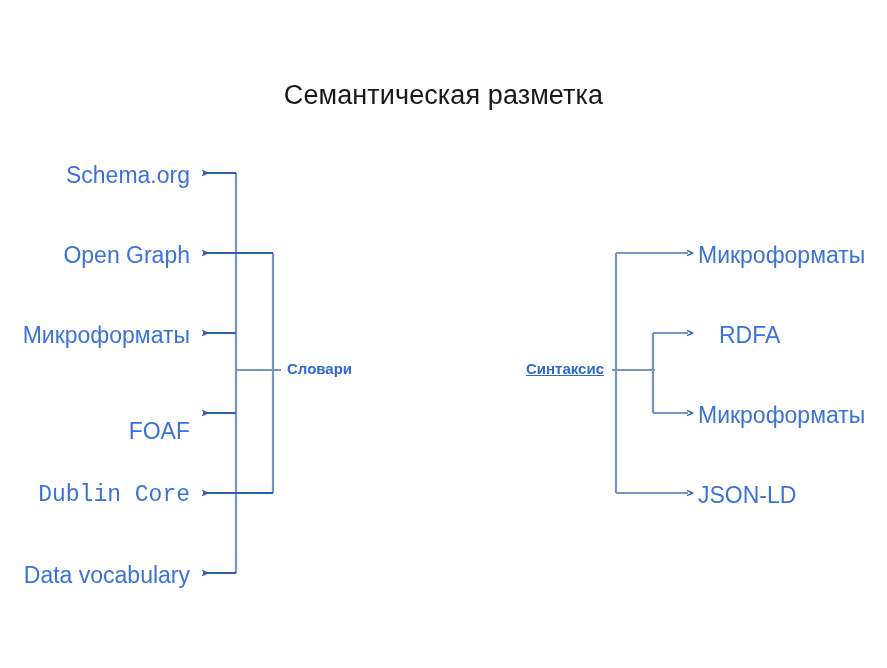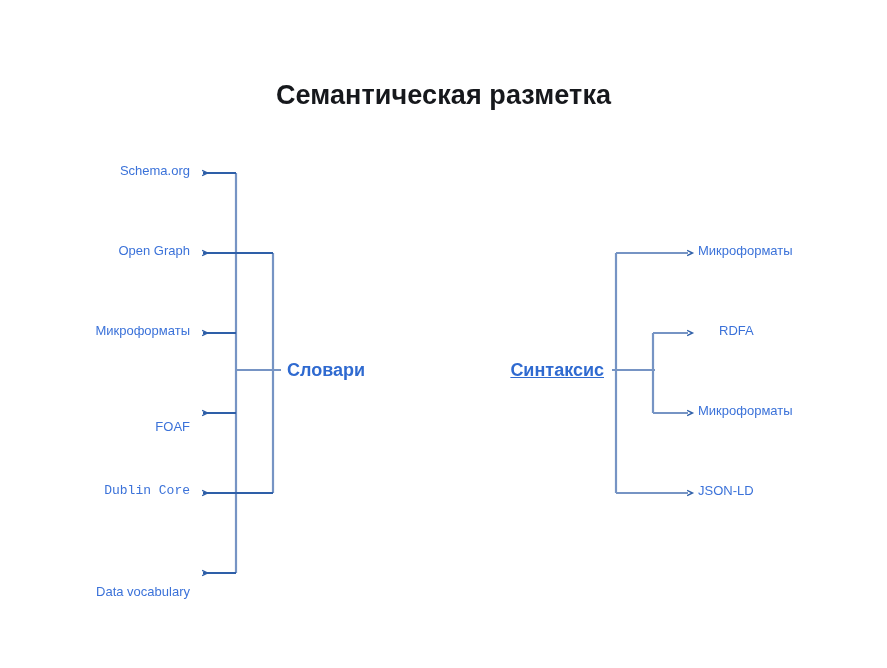--- a/index.html
+++ b/index.html
@@ -19,49 +19,49 @@
     height: 668px;
     background: #ffffff;
   }
   #diagram-title {
     position: absolute;
     left: 0;
     top: 80px;
     width: 887px;
     text-align: center;
     font-size: 27px;
-    font-weight: bold;
+    font-weight: normal;
     color: #16181c;
     letter-spacing: 0.1px;
     white-space: nowrap;
   }
   svg#wires {
     position: absolute;
     left: 0;
     top: 0;
     width: 887px;
     height: 668px;
     overflow: visible;
   }
   .leaf-label {
     position: absolute;
-    font-size: 13px;
+    font-size: 23px;
     color: #3b72d9;
     white-space: nowrap;
     line-height: 1;
   }
   .leaf-label.left {
     text-align: right;
   }
   .leaf-label.right {
     text-align: left;
   }
   .group-label {
     position: absolute;
-    font-size: 18px;
+    font-size: 15px;
     font-weight: bold;
     color: #2f6ad0;
     white-space: nowrap;
     line-height: 1;
   }
   .group-label.left-of-point {
     text-align: center;
     text-decoration: underline;
   }
 </style>
@@ -122,21 +122,21 @@
   <div class="leaf-label left" style="right:697px; top:164px;">Schema.org</div>
 
   <div class="leaf-label left" style="right:697px; top:244px;">Open Graph</div>
 
   <div class="leaf-label left" style="right:697px; top:324px;">Микроформаты</div>
 
   <div class="leaf-label left" style="right:697px; top:404px;margin-top:16px;">FOAF</div>
 
   <div class="leaf-label left" style="right:697px; top:484px;font-family:Liberation Mono, monospace;">Dublin Core</div>
 
-  <div class="leaf-label left" style="right:697px; top:564px;margin-top:21px;">Data vocabulary</div>
+  <div class="leaf-label left" style="right:697px; top:564px;">Data vocabulary</div>
 
   <div class="group-label" style="left:287px; top:361px;">Словари</div>
 
   <div class="group-label left-of-point" style="right:283px; top:361px;">Синтаксис</div>
 
   <div class="leaf-label right" style="left:698px; top:244px;">Микроформаты</div>
 
   <div class="leaf-label right" style="left:698px; top:324px;margin-left:21px;">RDFA</div>
 
   <div class="leaf-label right" style="left:698px; top:404px;">Микроформаты</div>

